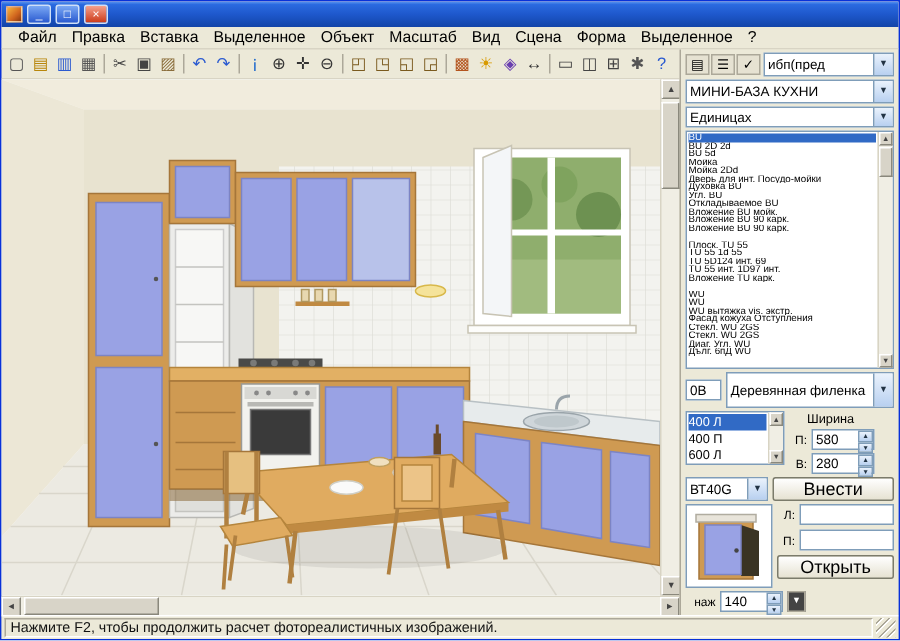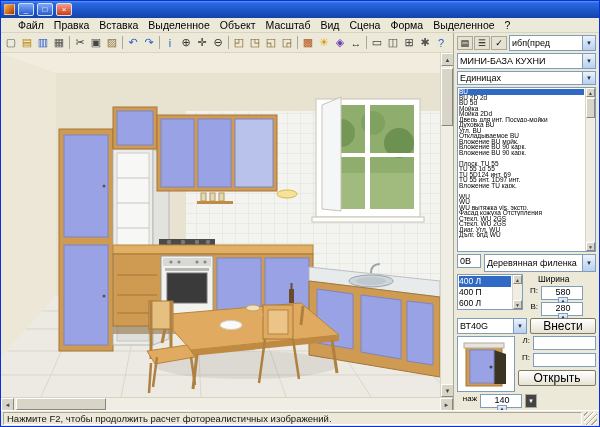--- a/index.html
+++ b/index.html
@@ -11,21 +11,21 @@
             padding:0 3px;background:linear-gradient(180deg,#5a96f0 0%,#2a6ae0 12%,#1e58cc 50%,#1244a8 100%);}
   .app-icon{width:11px;height:11px;border:1px solid rgba(255,255,255,.5);
             background:linear-gradient(135deg,#f6b43e,#d0641e 60%,#8a3a10);}
   .title-text{flex:1;color:#fff;font-size:10px;font-weight:bold;white-space:nowrap;overflow:hidden;
               text-overflow:ellipsis;text-shadow:1px 1px 1px #0a2a6a;}
   .wbtn{width:16px;height:13px;border:1px solid #cfe0f8;border-radius:2px;color:#fff;font-size:8px;
         line-height:11px;text-align:center;background:linear-gradient(180deg,#7aa8f4,#2a5ad0);}
   .wbtn.close{background:linear-gradient(180deg,#f4a08c,#cc3a18);}
   
   .menubar{position:absolute;top:17px;left:0;right:0;height:15px;display:flex;
-           background:#ece9d8;border-bottom:1px solid #d8d4c4;padding-left:12px;}
+           background:#ece9d8;border-bottom:1px solid #d8d4c4;padding-left:6px;}
   .menu-item{padding:1px 5px;font-size:10.5px;white-space:nowrap;}
   
   .main{position:absolute;top:32px;left:0;right:0;bottom:16px;display:flex;}
   .left-col{width:452px;display:flex;flex-direction:column;}
   .toolbar{height:20px;display:flex;align-items:center;padding:1px 2px;border-bottom:1px solid #d8d4c4;}
   .tbtn{width:16px;height:17px;display:inline-flex;align-items:center;justify-content:center;font-size:11px;}
   .tbtn.sep{width:1px;height:13px;background:#aca899;margin:0 2px;padding:0;}
   .canvas-row{flex:1;display:flex;min-height:0;}
   .canvas{flex:1;background:#fff;position:relative;overflow:hidden;}
   
@@ -56,24 +56,24 @@
   .listbox.main-list{flex:1;}
   .list-inner{flex:1;overflow:hidden;padding:1px;min-width:0;}
   .list-item{height:5.5px;line-height:5.5px;font-size:6.5px;white-space:nowrap;overflow:hidden;}
   .sizes .list-item{height:11px;line-height:11px;font-size:8.5px;}
   .selected{background:#316ac5;color:#fff;}
   .list-scroll{width:10px;background:#f0eee4;border-left:1px solid #d8d4c4;display:flex;flex-direction:column;}
   .lsbtn{height:9px;font-size:5px;text-align:center;line-height:8px;background:#d8d4c8;border:1px solid #fff;
          border-right-color:#8a887c;border-bottom-color:#8a887c;color:#444;}
   .lthumb{height:20px;margin:1px 0;background:#d8d4c8;border:1px solid #fff;border-right-color:#8a887c;border-bottom-color:#8a887c;}
   .ltrack{flex:1;position:relative;}
-  .row{display:flex;gap:3px;}
+  .row{display:flex;gap:3px;align-items:center;}
   .field{background:#fff;border:1px solid #7f9db9;font-size:9px;height:14px;display:flex;align-items:center;padding:0 2px;}
   .field.tiny{width:24px;height:14px;}
-  .field.spinfield{width:42px;justify-content:space-between;padding-right:0;flex-direction:column;}
+  .field.spinfield{width:42px;justify-content:space-between;padding-right:0;}
   .spinner{display:flex;flex-direction:column;width:10px;height:12px;}
   .spinner span{flex:1;font-size:4.5px;line-height:5.5px;text-align:center;background:linear-gradient(180deg,#eaf2fc,#b8d0f0);
                 border:1px solid #7f9db9;color:#234;}
   .btn{height:16px;font-size:12px;background:linear-gradient(180deg,#fff,#e6e2d2);border:1px solid #7b7b6b;
        border-radius:2px;padding:0 6px;font-family:"Liberation Sans",sans-serif;}
   .sizes-row{align-items:flex-start;}
   .sizes{width:66px;height:36px;}
   .dims{flex:1;display:flex;flex-direction:column;gap:2px;}
   .dims-title{font-size:8.5px;padding-left:12px;}
   .dim-label{font-size:8px;width:12px;text-align:right;}
@@ -362,21 +362,21 @@
           <div class="lsbtn">▲</div>
           <div class="ltrack">
               <div class="lthumb"></div>
             </div>
           <div class="lsbtn">▼</div>
         </div>
       </div>
 
       <div class="row">
         <div class="field tiny">0В</div>
-        <div class="combo" style="flex:1;height:18px">
+        <div class="combo" style="flex:1;height:24px">
           <span class="ctext">Деревянная филенка</span>
           <span class="carrow">▼</span>
         </div>
       </div>
 
       <div class="row sizes-row">
         <div class="listbox sizes">
           <div class="list-inner">
 
           <div class="list-item selected">400 Л</div>
@@ -409,21 +409,21 @@
               <span class="spinner">
                 <span>▲</span>
                 <span>▼</span>
               </span>
             </div>
           </div>
         </div>
       </div>
 
       <div class="row">
-        <div class="combo" style="width:70px">
+        <div class="combo" style="width:55px">
           <span class="ctext">ВТ40G</span>
           <span class="carrow">▼</span>
         </div>
         <button class="btn" style="flex:1">Внести</button>
       </div>
 
       <div class="row preview-row">
         <div class="preview">
           <svg width="52" height="52" viewBox="0 0 52 52">
             <rect width="52" height="52" fill="#ffffff"></rect>

